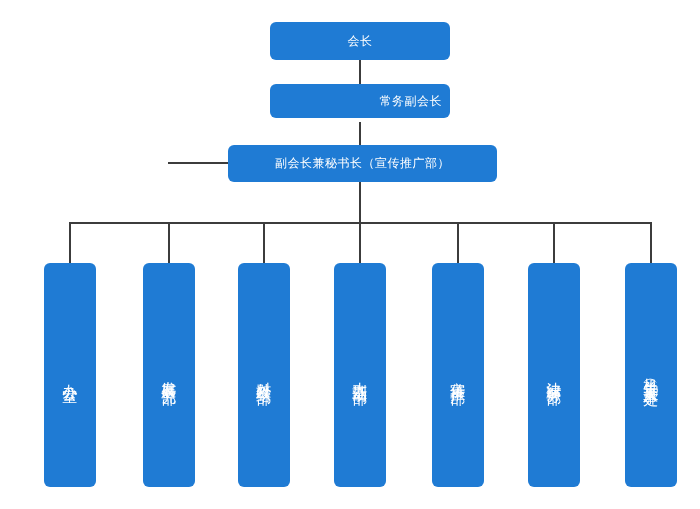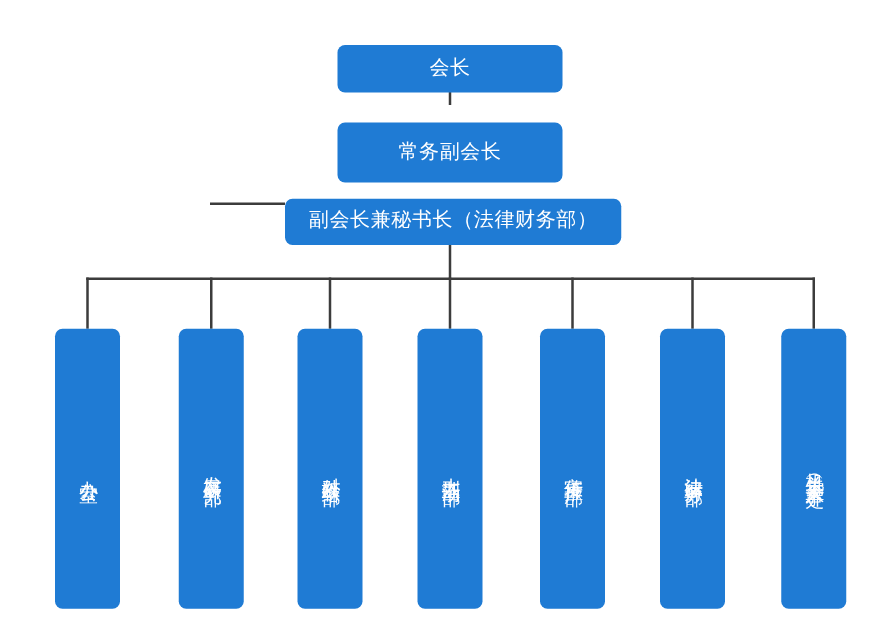--- a/index.html
+++ b/index.html
@@ -25,24 +25,23 @@
     color: #ffffff;
     display: flex;
     align-items: center;
     justify-content: center;
     box-sizing: border-box;
     text-align: center;
     line-height: 1.18;
     z-index: 2;
   }
   .node.horizontal {
-    font-size: 16px;
+    font-size: 12px;
     letter-spacing: 0.5px;
     padding: 0 8px;
-    margin-top: 14px;
   }
   .node.vertical {
     writing-mode: vertical-rl;
     text-orientation: upright;
     font-size: 15px;
     letter-spacing: 2px;
     padding: 8px 0;
   }
   .node-label {
     display: block;
@@ -79,27 +78,27 @@
   <div class="connector v" style="left:263px; top:222px; height:41px;"></div>
   <div class="connector v" style="left:359px; top:222px; height:41px;"></div>
   <div class="connector v" style="left:457px; top:222px; height:41px;"></div>
   <div class="connector v" style="left:553px; top:222px; height:41px;"></div>
   <div class="connector v" style="left:650px; top:222px; height:41px;"></div>
 
   <div class="node horizontal" style="left:270px; top:22px; width:180px; height:38px;">
     <span class="node-label">会长</span>
   </div>
 
-  <div class="node horizontal" style="left:270px; top:84px; width:180px; height:48px;">
+  <div class="node horizontal" style="left:270px; top:84px; width:180px; height:34px;justify-content:flex-end;">
     <span class="node-label">常务副会长</span>
   </div>
 
 
   <div class="node horizontal" style="left:228px; top:145px; width:269px; height:37px;">
-    <span class="node-label">副会长兼秘书长（法律财务部）</span>
+    <span class="node-label">副会长兼秘书长（宣传推广部）</span>
   </div>
 
   <div class="node vertical" style="left:44px; top:263px; width:52px; height:224px;">
     <span class="node-label">办公室</span>
   </div>
 
   <div class="node vertical" style="left:143px; top:263px; width:52px; height:224px;">
     <span class="node-label">发展研究部</span>
   </div>
 

